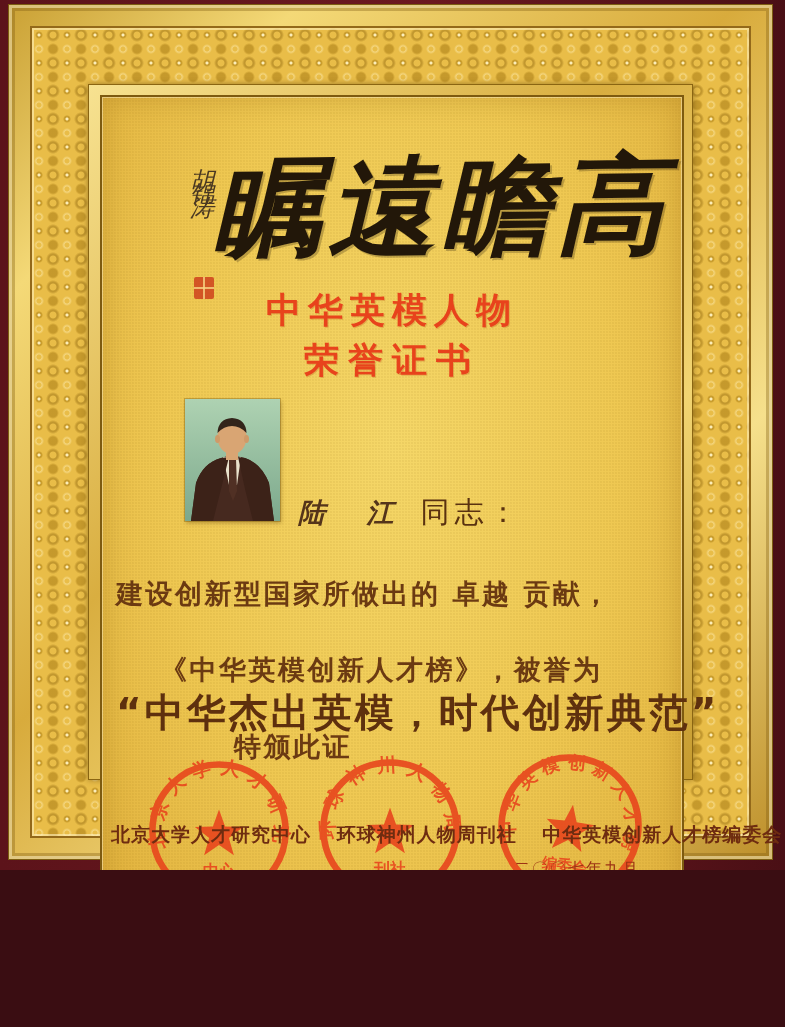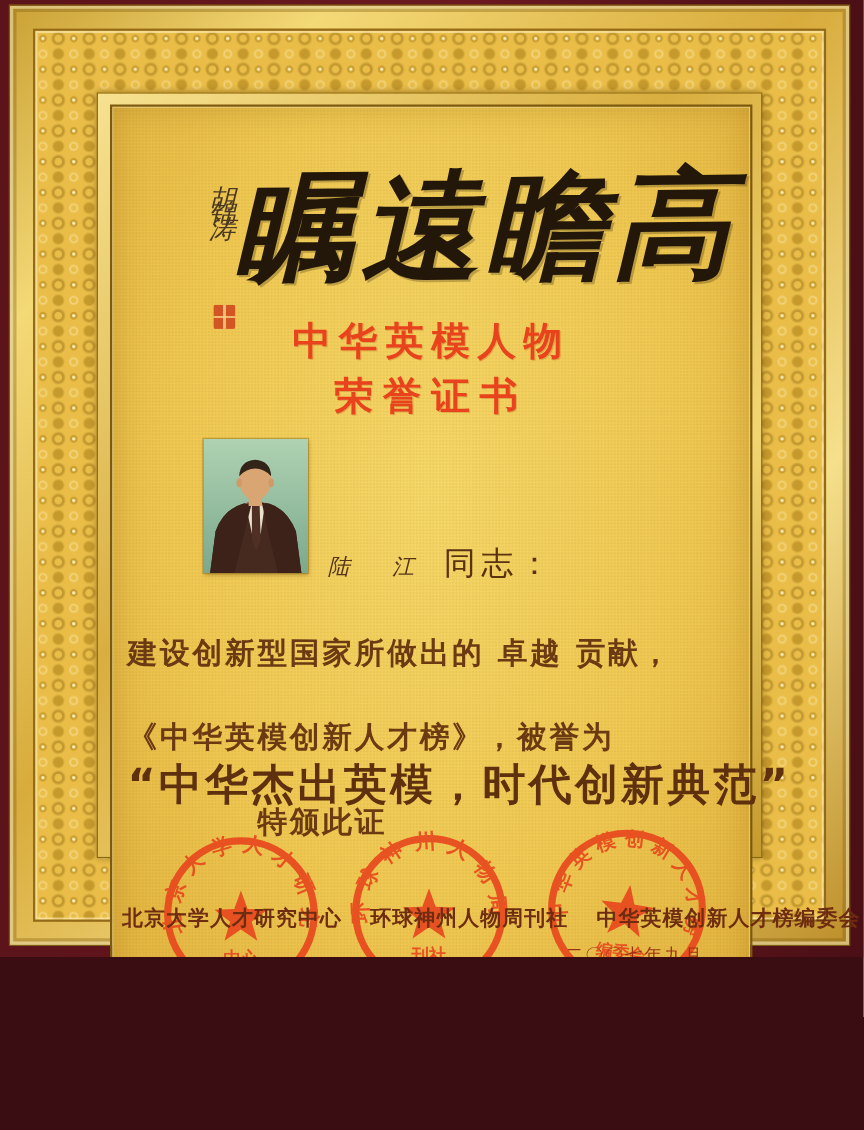--- a/index.html
+++ b/index.html
@@ -82,35 +82,35 @@
   .photo{
     position:absolute;left:83px;top:302px;width:95px;height:122px;
     box-shadow:0 0 0 1px rgba(120,85,10,.35), 1px 2px 4px rgba(80,50,0,.35);
   }
   
   .recipient{
     position:absolute;left:196px;top:396px;white-space:nowrap;color:#503012;
   }
   .recipient .r-name{
     font-family:"DejaVu Serif","Liberation Serif",serif;
-    font-style:italic;font-weight:normal;font-size:20px;letter-spacing:16px;color:#54341a;
+    font-style:italic;font-weight:bold;font-size:27px;letter-spacing:16px;color:#54341a;
   }
   .recipient .r-suffix{
     font-weight:normal;font-size:29px;letter-spacing:5px;color:#5a3210;margin-left:6px;
   }
   
   .body-line{
     position:absolute;left:14px;width:552px;white-space:nowrap;
     font-weight:bold;font-size:27px;letter-spacing:2.5px;color:#6b3a12;
     font-family:"DejaVu Sans","Liberation Sans",sans-serif;
   }
   .bl-1{top:440px;left:104px;}
   .bl-2{top:479px;}
   .bl-3{top:518px;}
-  .bl-4{top:555px;}
+  .bl-4{top:555px;margin-left:44px;}
   .bl-5{top:589px;font-size:39px;letter-spacing:3px;color:#5e300e;}
   .bl-6{top:632px;left:132px;}
   
   .seal{position:absolute;width:150px;height:150px;opacity:.88;}
   .seal-1{left:42px;top:659px;}
   .seal-2{left:213px;top:657px;}
   .seal-3{left:393px;top:654px;transform:rotate(8deg);}
   .org-line{
     position:absolute;left:0;top:725px;width:100%;text-align:center;white-space:nowrap;
     font-size:19px;font-weight:bold;letter-spacing:1px;color:#6e2c10;z-index:5;

